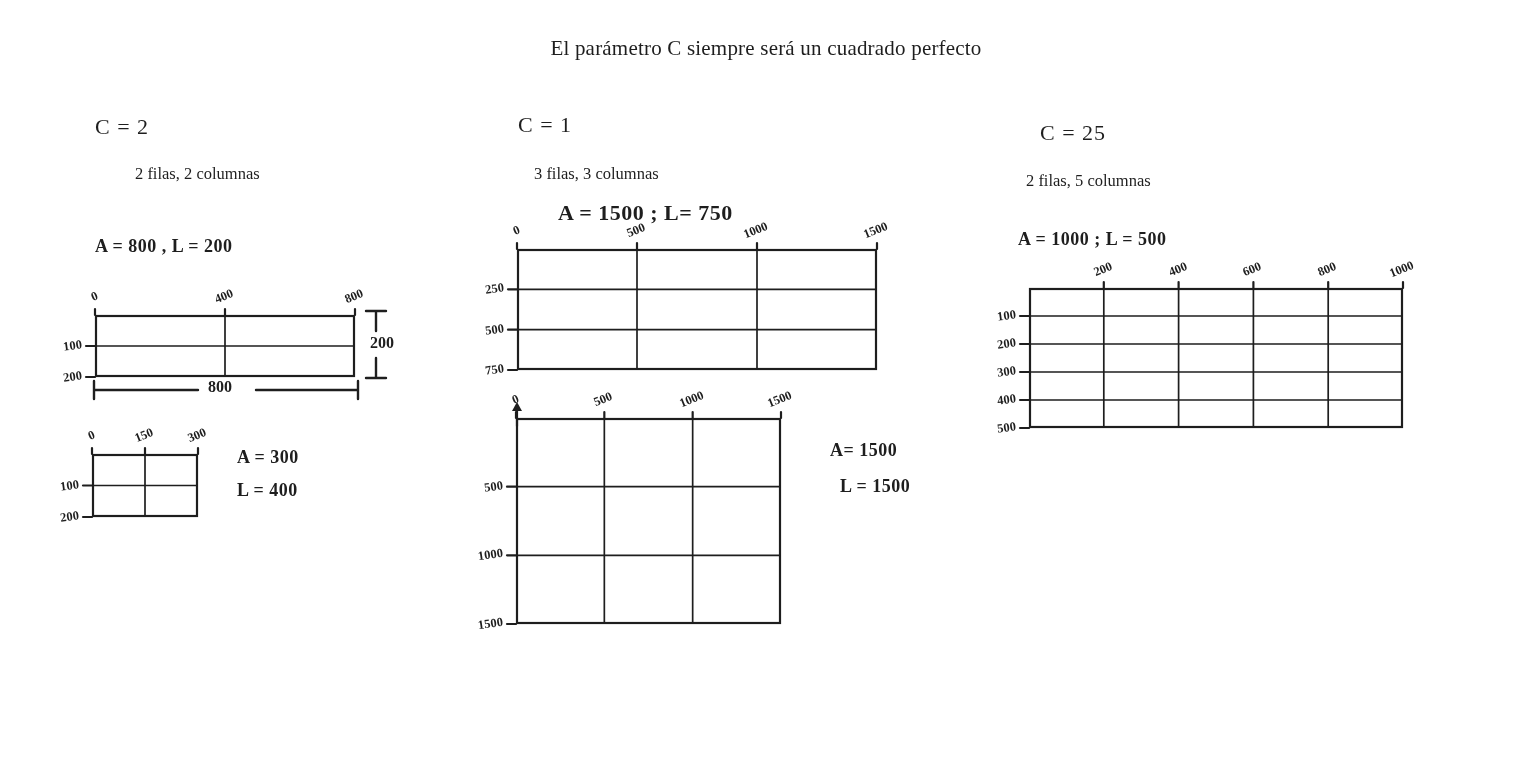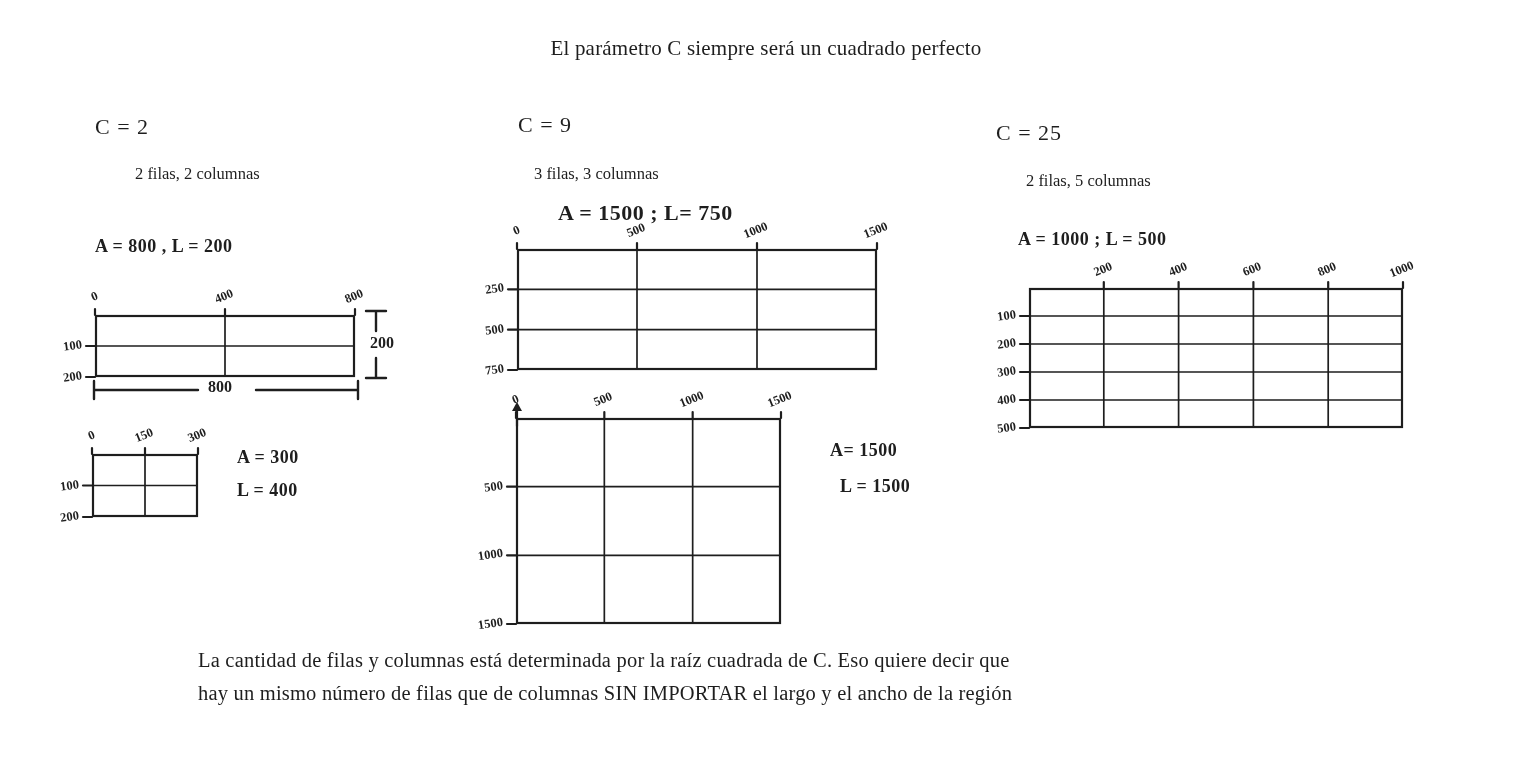--- a/index.html
+++ b/index.html
@@ -20,21 +20,21 @@
   .grid-c25     {left:1029px;top:288px; width:374px; height:140px;}
   .tick{position:absolute;font-size:12.5px;font-weight:700;color:#1e1e1e;}
   .tick-x{top:-26px;transform:translateX(-55%) rotate(-22deg);}
   .tick-y{left:-13px;transform:translate(-100%,-50%) rotate(-8deg);}
   .h-c4 {left:95px; top:114px;}
   .s-c4 {left:135px;top:164px;text-align:right;}
   .p-c4 {left:95px; top:236px;}
   .h-c9 {left:518px;top:112px;}
   .s-c9 {left:534px;top:164px;}
   .p-c9 {left:558px;top:200px;font-size:22px;}
-  .h-c25{left:996px;top:120px;}
+  .h-c25{left:1040px;top:120px;}
   .s-c25{left:1026px;top:171px;}
   .p-c25{left:1018px;top:229px;}
   .p-small-a{left:237px;top:447px;}
   .p-small-l{left:237px;top:480px;}
   .p-square-a{left:830px;top:440px;}
   .p-square-l{left:840px;top:476px;}
   .dim{position:absolute;}
   .dim-v{left:358px;top:306px;width:40px;height:78px;}
   .dim-h{left:90px;top:377px;width:272px;height:26px;}
   .dim-label{position:absolute;font-size:16px;font-weight:700;}
@@ -99,21 +99,21 @@
       </svg>
       <div class="tick tick-x" style="left: 0px;">0</div>
       <div class="tick tick-x" style="left: 53px;">150</div>
       <div class="tick tick-x" style="left: 106px;">300</div>
       <div class="tick tick-y" style="top: 31.5px;">100</div>
       <div class="tick tick-y" style="top: 63px;">200</div>
     </div>
   <div class="abs params p-small-a">A = 300</div>
   <div class="abs params p-small-l">L = 400</div>
 
-  <div class="abs heading h-c9">C = 9</div>
+  <div class="abs heading h-c9">C = 1</div>
   <div class="abs subheading s-c9">3 filas, 3 columnas</div>
   <div class="abs params p-c9">A = 1500 ;   L= 750</div>
 
   <div class="grid grid-c9-wide">
       <svg width="360" height="121" style="position: absolute; left: 0px; top: 0px;">
         <rect x="1" y="1" width="358" height="119" fill="none" stroke="#1e1e1e" stroke-width="2.2"></rect>
         <line x1="120" y1="1" x2="120" y2="120" stroke="#1e1e1e" stroke-width="1.7" stroke-linecap="round"></line>
         <line x1="240" y1="1" x2="240" y2="120" stroke="#1e1e1e" stroke-width="1.7" stroke-linecap="round"></line>
         <line x1="1" y1="40.333333333333336" x2="359" y2="40.333333333333336" stroke="#1e1e1e" stroke-width="1.7" stroke-linecap="round"></line>
         <line x1="1" y1="80.66666666666667" x2="359" y2="80.66666666666667" stroke="#1e1e1e" stroke-width="1.7" stroke-linecap="round"></line>
@@ -192,18 +192,14 @@
       <div class="tick tick-x" style="left: 224.4px;">600</div>
       <div class="tick tick-x" style="left: 299.2px;">800</div>
       <div class="tick tick-x" style="left: 374px;">1000</div>
       <div class="tick tick-y" style="top: 28px;">100</div>
       <div class="tick tick-y" style="top: 56px;">200</div>
       <div class="tick tick-y" style="top: 84px;">300</div>
       <div class="tick tick-y" style="top: 112px;">400</div>
       <div class="tick tick-y" style="top: 140px;">500</div>
     </div>
 
-  <div class="abs footer">
-    <div>La cantidad de filas y columnas está determinada por la raíz cuadrada de C. Eso quiere decir que</div>
-    <div>hay un mismo número de filas que de columnas SIN IMPORTAR el largo y el ancho de la región</div>
-  </div>
 
 </div>
 
 </body></html>

